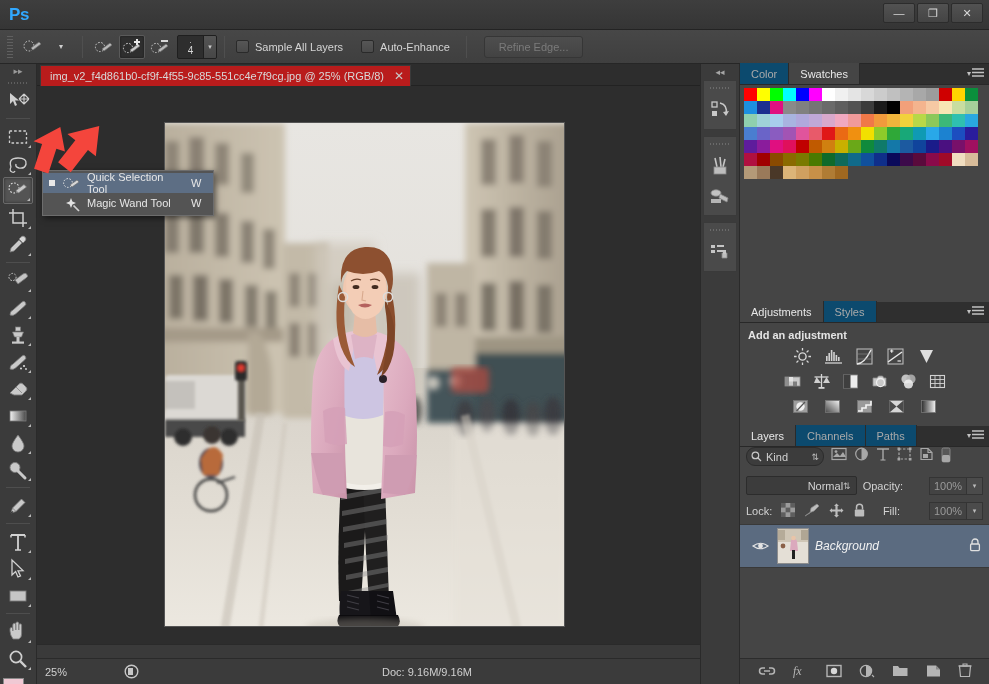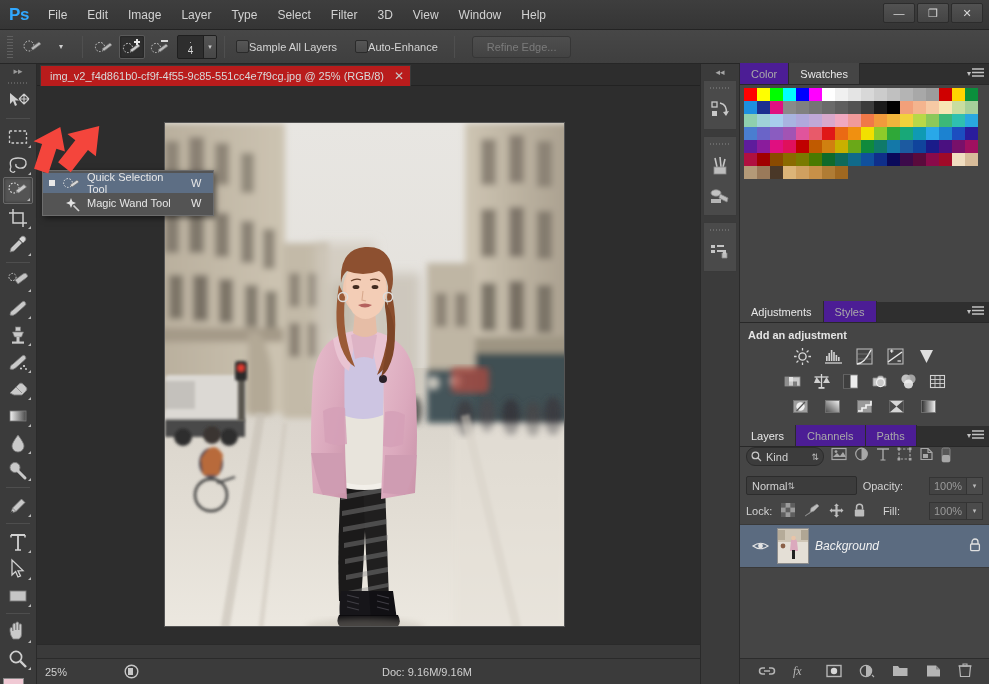--- a/index.html
+++ b/index.html
@@ -59,21 +59,21 @@
   }
   .num-field .nv {
     flex:1; display:flex; flex-direction:column; align-items:center; justify-content:center;
     color:#d6d6d6; font-size:10px; line-height:9px; padding-top:1px;
   }
   .num-field .nv .dot { font-size:9px; line-height:7px; color:#bbb;}
   .num-field .spin {
     width:13px; background:linear-gradient(#555,#464646); border-left:1px solid #1f1f1f;
     display:flex; align-items:center; justify-content:center; color:#ccc; font-size:7px;
   }
-  .chk-wrap { display:flex; align-items:center; margin:17px 4px; }
+  .chk-wrap { display:flex; align-items:center; gap:6px; margin:17px 4px; }
   .chk {
     width:13px; height:13px; background:linear-gradient(#565656,#4a4a4a);
     border:1px solid #2a2a2a; border-radius:2px;
   }
   .chk-label { color:#d4d4d4; font-size:11px; }
   .refine-btn {
     height:22px; padding:0 14px; margin-left:10px;
     background:linear-gradient(#4e4e4e,#434343); border:1px solid #363636;
     border-radius:3px; color:#7b7b7b; font-size:11px;
     display:flex; align-items:center; justify-content:center;
@@ -162,21 +162,21 @@
 
   
   .rpanels { position:absolute; right:0; top:64px; width:249px; bottom:0; background:#3b3b3b; }
   .panel { background:#3b3b3b; }
   .ptabs {
     display:flex; align-items:flex-end; height:21px; background:#2f2f2f;
     border-bottom:1px solid #282828; position:relative;
   }
   .ptab {
     height:21px; padding:0 11px; display:flex; align-items:center;
-    font-size:11px; color:#a9a9a9; background:#4c1d95; border-right:1px solid #2a2a2a;
+    font-size:11px; color:#a9a9a9; background:#0c4a6e; border-right:1px solid #2a2a2a;
   }
   .ptab.active { background:#454545; color:#e8e8e8; }
   .pmenu { position:absolute; right:5px; top:4px; display:flex; align-items:center; gap:1px; color:#c2c2c2; }
   .pbody { background:#454545; }
 
   
   .swatchgrid { display:flex; flex-wrap:wrap; padding:3px 0 0 4px; width:249px; }
   .sw { width:13px; height:13px; }
 
   
@@ -186,21 +186,21 @@
 
   
   .lay-filter { display:flex; align-items:flex-start; height:26px; padding:0 6px; gap:7px; }
   .kind-sel {
     width:78px; height:19px; background:#3c3c3c; border:1px solid #2c2c2c; border-radius:9px;
     display:flex; align-items:center; padding:0 4px; gap:4px; color:#d0d0d0; font-size:11px;
   }
   .lay-mode { display:flex; align-items:center; height:25px; padding:0 6px; gap:6px; }
   .mode-sel {
     width:112px; height:19px; background:#3c3c3c; border:1px solid #2c2c2c; border-radius:2px;
-    display:flex; align-items:center; padding:0 5px; color:#d2d2d2; font-size:11px; justify-content:flex-start;
+    display:flex; align-items:center; padding:0 5px; color:#d2d2d2; font-size:11px; justify-content:flex-end;
   }
   .op-label { font-size:11px; color:#d2d2d2; }
   .op-val {
     width:38px; height:18px; background:#434343; border:1px solid #343434;
     display:flex; align-items:center; justify-content:center; font-size:11px; color:#9a9a9a;margin-left:20px;
   }
   .op-arrow { width:16px; height:18px; background:#4b4b4b; border:1px solid #343434; border-left:none;
     display:flex; align-items:center; justify-content:center; font-size:7px; color:#bbb;}
   .lay-lock { display:flex; align-items:center; height:26px; padding:0 6px; gap:9px; }
   .lock-lbl { font-size:11px; color:#d2d2d2; }
@@ -218,33 +218,20 @@
   .redarrow { position:absolute; z-index:60; pointer-events:none; }
   svg { overflow:visible; }
 </style>
 </head>
 <body>
 
 <div id="app">
 
   <div class="titlebar">
     <div class="ps-logo">Ps</div>
-    <div class="menubar" id="menubar">
-        <div class="menu-item">File</div>
-        <div class="menu-item">Edit</div>
-        <div class="menu-item">Image</div>
-        <div class="menu-item">Layer</div>
-        <div class="menu-item">Type</div>
-        <div class="menu-item">Select</div>
-        <div class="menu-item">Filter</div>
-        <div class="menu-item">3D</div>
-        <div class="menu-item">View</div>
-        <div class="menu-item">Window</div>
-        <div class="menu-item">Help</div>
-      </div>
     <div class="winbtns" id="winbtns">
         <div class="winbtn">—</div>
         <div class="winbtn">❐</div>
         <div class="winbtn">✕</div>
       </div>
   </div>
 
   <div class="optionsbar">
     <div class="grip"></div>
 

